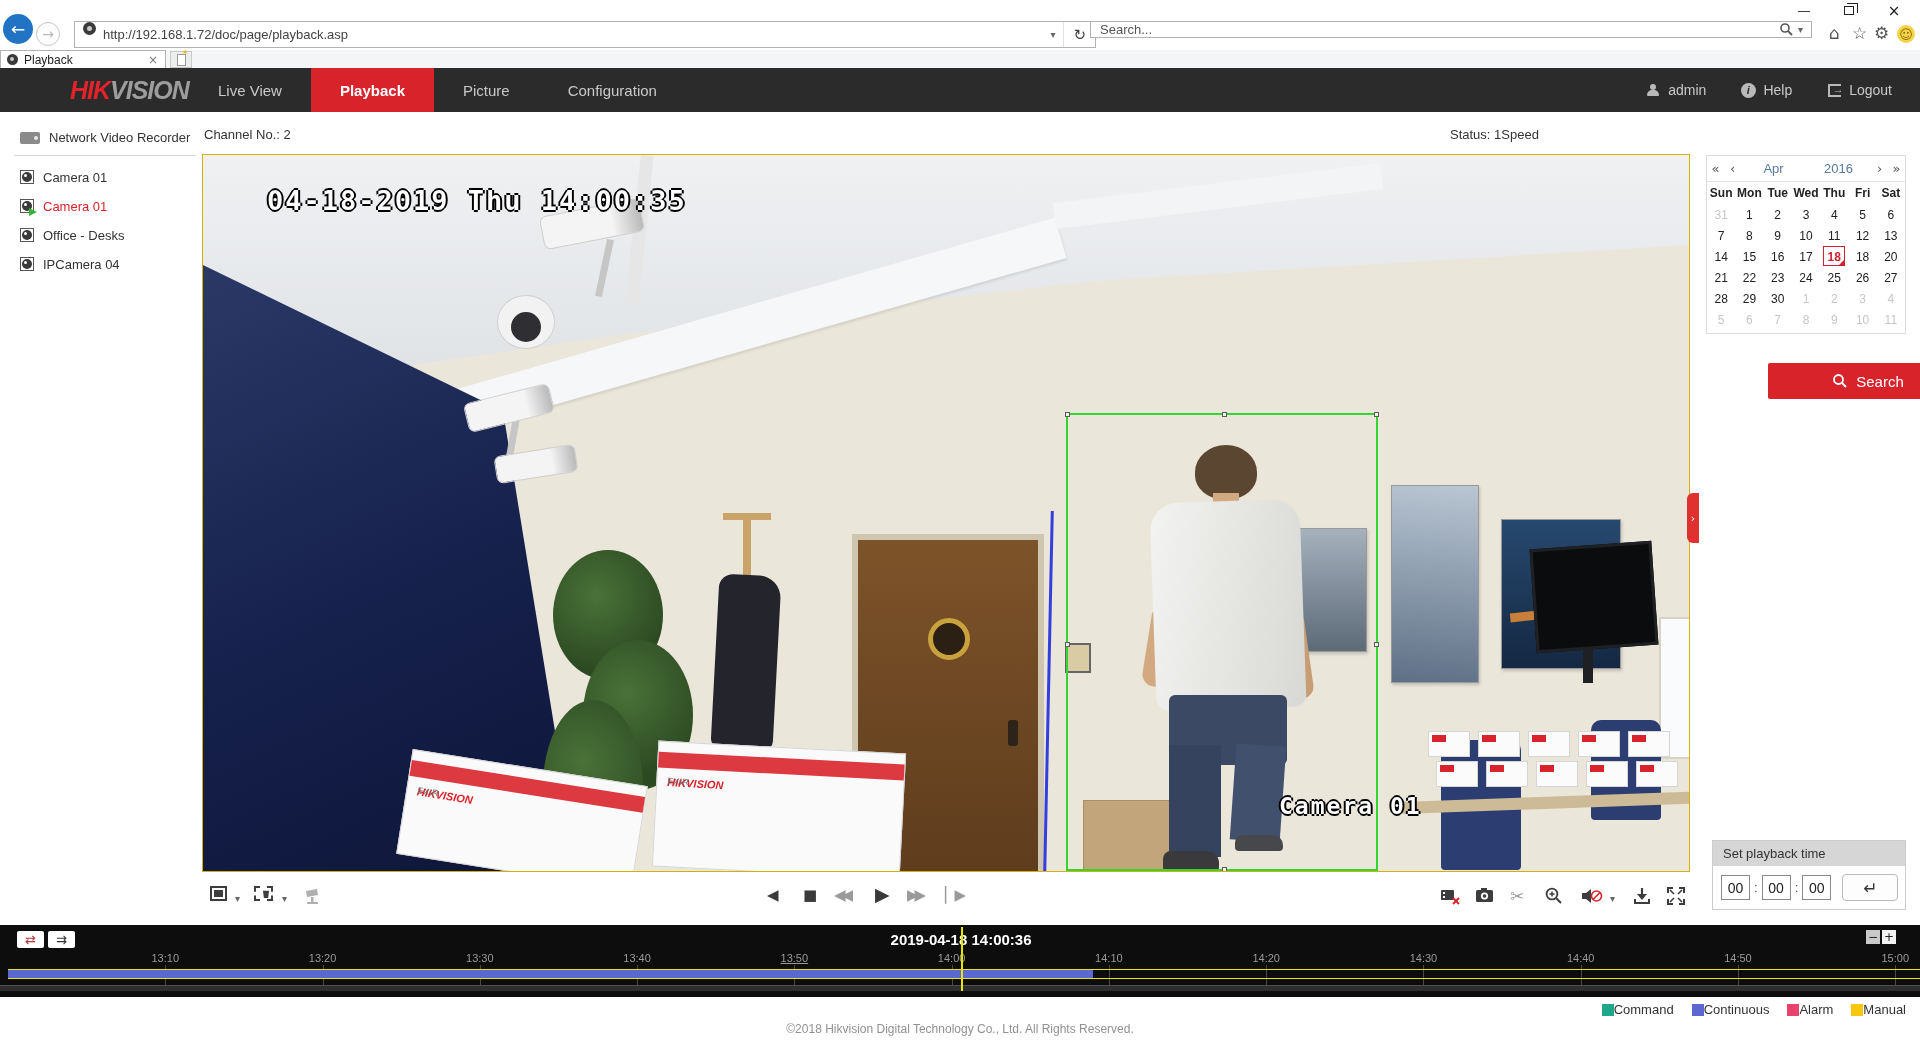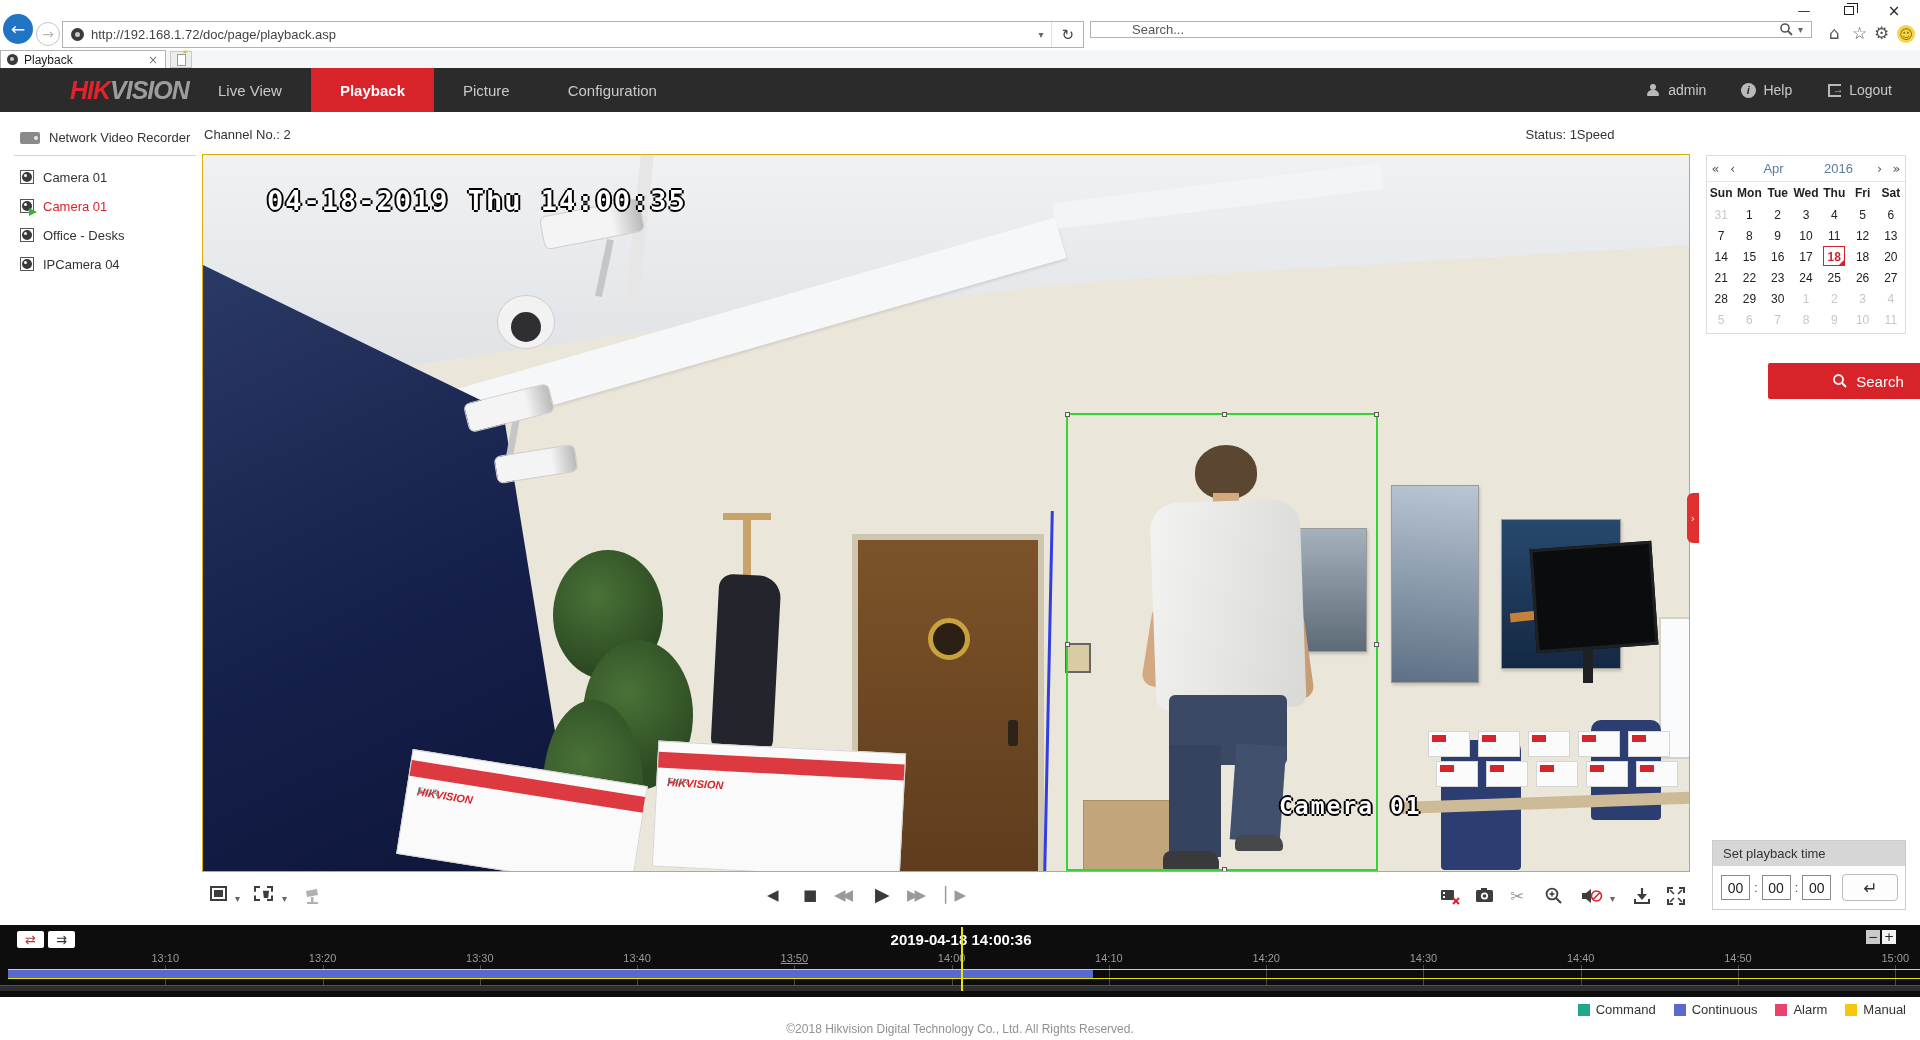--- a/index.html
+++ b/index.html
@@ -14,28 +14,28 @@
   .winbtn{position:absolute;top:2px;width:30px;height:17px;display:flex;align-items:center;justify-content:center;color:#222;font-size:13px;cursor:pointer;}
   .winbtn.min{left:1789px;}
   .winbtn.res{left:1834px;}
   .winbtn.cls{left:1879px;font-size:15px;}
   .res-ico{position:relative;width:10px;height:9px;border:1px solid #222;background:#fff;}
   .res-ico::before{content:"";position:absolute;left:2px;top:-4px;width:10px;height:9px;border:1px solid #222;border-left:none;border-bottom:none;}
   .toolbar{position:absolute;left:0;top:20px;width:1920px;height:30px;background:#fff;}
   .navcircle{position:absolute;border-radius:50%;display:flex;align-items:center;justify-content:center;}
   .back{left:3px;top:-6px;width:30px;height:30px;background:#2173c4;color:#fff;font-size:17px;cursor:pointer;z-index:5;}
   .fwd{left:36px;top:2px;width:24px;height:24px;background:#fff;border:1px solid #c4c4c4;color:#b9b9b9;font-size:14px;}
-  .urlbar{position:absolute;left:62px;top:1px;width:1022px;height:27px;border:1px solid #b2b2b2;background:#fff;display:flex;align-items:center;}
+  .urlbar{position:absolute;left:74px;top:1px;width:1022px;height:27px;border:1px solid #b2b2b2;background:#fff;display:flex;}
   .favico{width:13px;height:13px;border-radius:50%;background:#3a3a3a;margin:0 7px 0 8px;position:relative;flex:0 0 auto;}
   .favico::after{content:"";position:absolute;left:4px;top:4px;width:5px;height:5px;border-radius:50%;background:#c9c9c9;}
   .urlinput{flex:1;border:none;outline:none;font-size:13px;color:#444;font-family:"Liberation Sans",sans-serif;}
   .url-ctl{display:flex;align-items:center;height:100%;}
   .url-caret{color:#666;font-size:10px;padding:0 8px;cursor:pointer;}
   .url-refresh{color:#444;font-size:15px;padding:0 9px;border-left:1px solid #e0e0e0;height:100%;display:flex;align-items:center;cursor:pointer;}
-  .searchbox{position:absolute;left:1090px;top:1px;width:722px;height:17px;border:1px solid #b2b2b2;background:#fff;display:flex;align-items:center;padding-left:32px;}
+  .searchbox{position:absolute;left:1090px;top:1px;width:722px;height:17px;border:1px solid #b2b2b2;background:#fff;display:flex;align-items:center;}
   .searchinput{flex:1;border:none;outline:none;font-size:13px;padding-left:9px;color:#444;font-family:"Liberation Sans",sans-serif;}
   .searchinput::placeholder{color:#555;}
   .sb-mag{padding:0 4px 0 6px;cursor:pointer;display:flex;align-items:center;}
   .sb-caret{color:#666;font-size:10px;padding-right:8px;cursor:pointer;}
   .chrome-ico{position:absolute;top:3px;font-size:17px;color:#555;cursor:pointer;}
   .smiley{width:18px;height:18px;border-radius:50%;background:#f6d44a;color:#8a6d00;font-size:13px;display:flex;align-items:center;justify-content:center;}
   .tabrow{position:absolute;left:0;top:50px;width:1920px;height:18px;background:#f4f5f6;}
   .tab{position:absolute;left:0;top:0;width:166px;height:18px;background:#fff;border:1px solid #b2b2b2;border-bottom:none;display:flex;align-items:center;cursor:pointer;}
   .tab .tfav{width:11px;height:11px;border-radius:50%;background:#3a3a3a;margin:0 6px 0 6px;position:relative;}
   .tab .tfav::after{content:"";position:absolute;left:3px;top:3px;width:4px;height:4px;border-radius:50%;background:#c9c9c9;}
@@ -71,21 +71,21 @@
   .side-div{margin:10px 0 0 14px;width:182px;border-bottom:1px solid #d5d5d5;}
   .cam-item{display:flex;align-items:center;gap:9px;margin:13px 0 0 20px;font-size:13px;color:#333;cursor:pointer;height:16px;}
   .cam-item.active{color:#d9232b;}
   .cam-ico{width:14px;height:14px;border:1px solid #555;background:#fff;position:relative;flex:0 0 auto;}
   .cam-ico::before{content:"";position:absolute;left:1px;top:1px;width:10px;height:10px;border-radius:50%;background:#3a3a3a;}
   .cam-ico::after{content:"";position:absolute;left:3px;top:3px;width:3px;height:3px;border-radius:50%;background:#fff;}
   .play-badge{position:absolute;right:-4px;bottom:-4px;width:0;height:0;border-left:8px solid #35b335;border-top:4px solid transparent;border-bottom:4px solid transparent;}
 
   
   .channel-label{position:absolute;left:204px;top:127px;font-size:13px;color:#333;}
-  .status-label{position:absolute;left:1450px;top:127px;width:240px;text-align:center;font-size:13px;color:#333;}
+  .status-label{position:absolute;left:1450px;top:127px;width:240px;text-align:left;font-size:13px;color:#333;}
 
   
   .video{position:absolute;left:202px;top:154px;width:1488px;height:718px;border:1px solid #d4b106;background:#ebe6da;overflow:hidden;cursor:pointer;}
   .video *{position:absolute;}
   .sc-ceiling{left:0;top:0;width:1488px;height:300px;background:linear-gradient(#eff1f3,#dadde0);clip-path:polygon(0 0,100% 0,100% 30%,60% 42%,28% 60%,0 80%);}
   .sc-beam{left:230px;top:150px;width:640px;height:42px;background:#f5f7f8;transform:rotate(-16deg);box-shadow:0 2px 3px rgba(0,0,0,.10);}
   .sc-beam2{left:850px;top:28px;width:330px;height:26px;background:#f2f4f5;transform:rotate(-7deg);}
   .sc-wall-left{left:0;top:110px;width:375px;height:608px;background:linear-gradient(155deg,#2b3966,#15204b 55%,#0e1538);clip-path:polygon(0 0,80% 24%,100% 100%,0 100%);}
   .sc-pole{left:430px;top:0;width:13px;height:150px;background:#e6e6e6;transform:rotate(6deg);}
   .sc-cam{background:linear-gradient(90deg,#f4f4f4 70%,#b9b9b9);border:1px solid #cfcfcf;border-radius:7px;}
@@ -190,21 +190,21 @@
   .tl-zi{left:1882px;background:#f2f2f2;}
   .tl-label{position:absolute;top:27px;width:50px;text-align:center;color:#9a9a9a;font-size:11px;}
   .tl-tick{position:absolute;top:40px;width:1px;height:26px;background:#4a4a4a;}
   .tl-outline{position:absolute;top:44px;height:10px;border-top:1px solid #e8e400;border-bottom:1px solid #e8e400;border-left:2px solid #e8e400;border-right:2px solid #e8e400;}
   .tl-fill{position:absolute;top:45px;height:8px;background:#5b68d0;}
   .tl-band2{position:absolute;top:60px;height:6px;left:0;width:1920px;background:#2e2e2e;border-top:1px solid #4f4f4f;}
   .tl-playhead{position:absolute;top:2px;width:2px;height:64px;background:#ffe400;}
 
   
   .legendbar{position:absolute;left:0;top:997px;width:1920px;height:25px;background:#fff;display:flex;align-items:center;justify-content:flex-end;padding-right:14px;gap:18px;}
-  .lg-item{display:flex;align-items:center;gap:6px;font-size:13px;color:#333;}
+  .lg-item{display:flex;align-items:center;font-size:13px;color:#333;}
   .lg-sq{width:12px;height:12px;}
   .footer{position:absolute;left:0;top:1022px;width:1920px;text-align:center;font-size:12px;color:#919191;}
 </style>
 </head>
 <body>
 
 <div class="screen">
 
   <div class="titlebar">
     <span class="winbtn min g">—</span>

